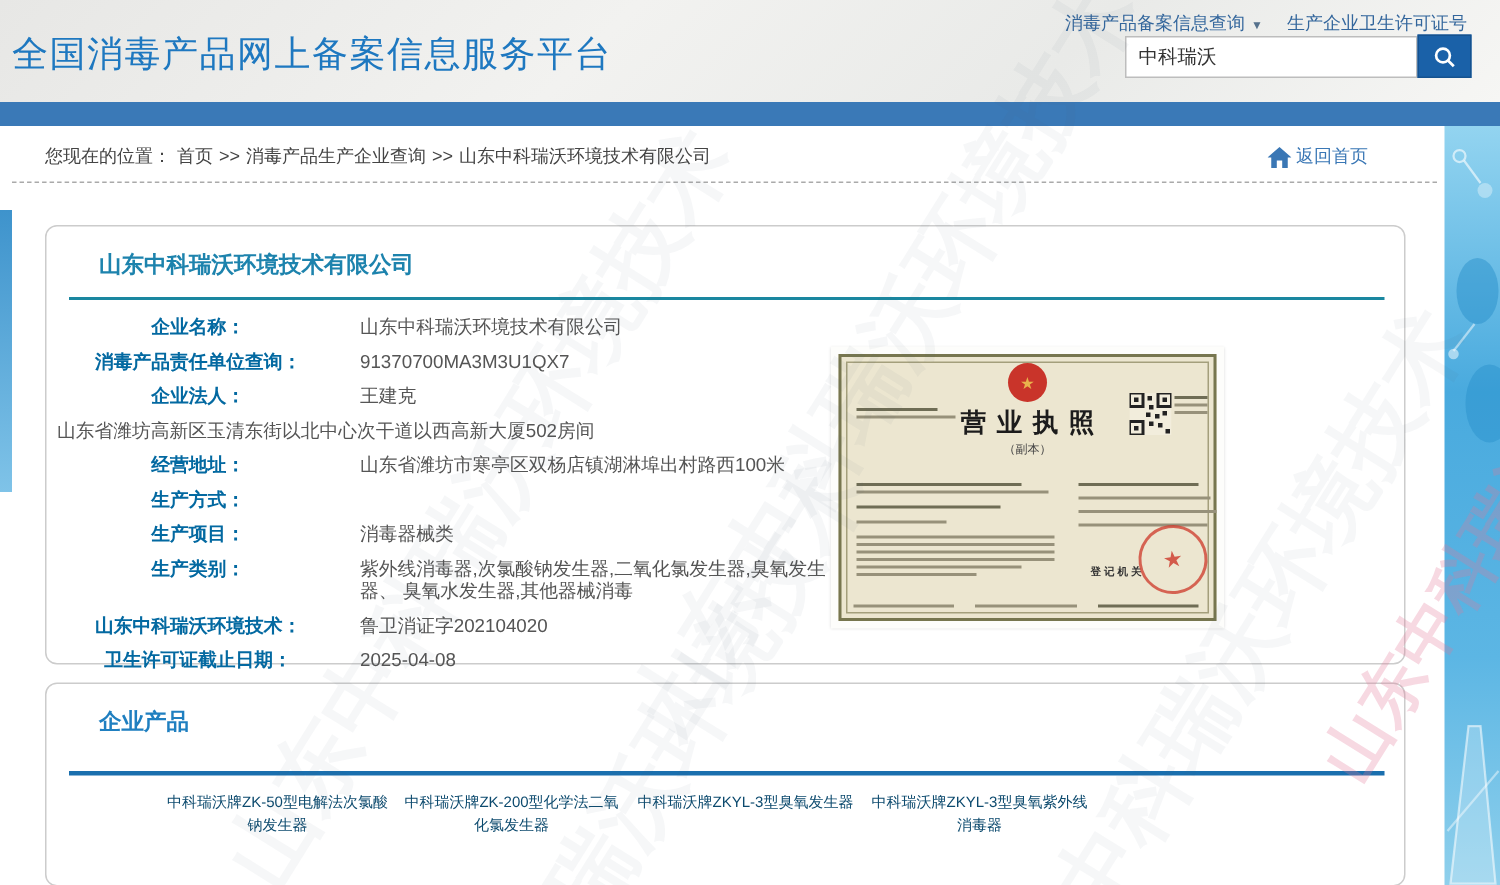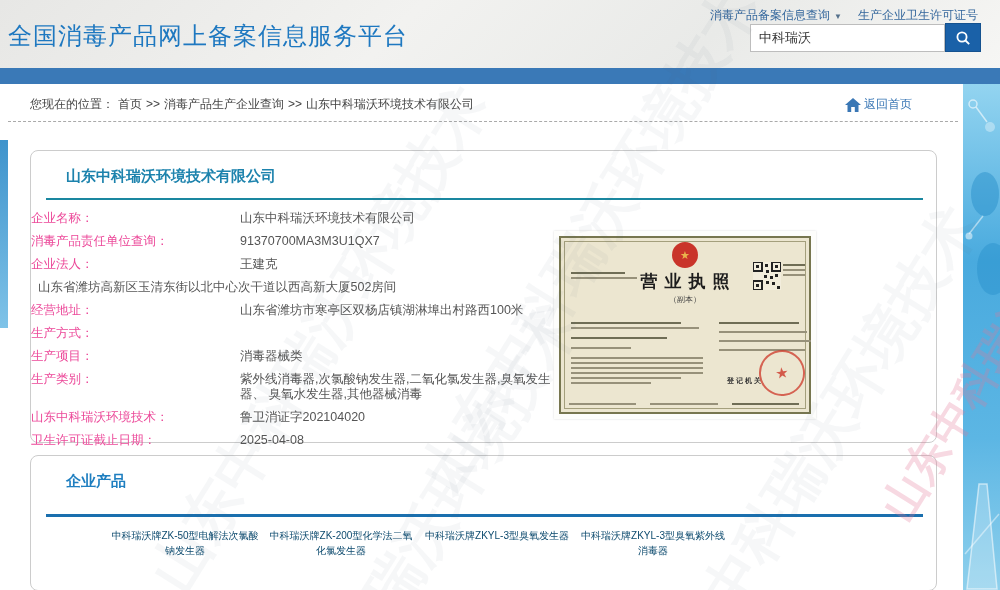--- a/index.html
+++ b/index.html
@@ -48,21 +48,21 @@
   .company-box { top:150px; height:293px; }
   .products-box { top:455px; height:136px; }
   .box-title { position:absolute; left:35px; top:16px; font-size:15px; font-weight:bold; color:#1d83ad; }
   .products-box .box-title { color:#1f7fc0; }
   .company-rule { position:absolute; left:15px; top:47px; width:877px; height:2px; background:#1a87a0; }
   .products-rule { position:absolute; left:15px; top:58px; width:877px; height:3px; background:#1a6fae; }
 
   
   .fields { position:absolute; left:0; top:60px; width:560px; }
   .frow { display:flex; margin-bottom:8px; font-size:12.5px; line-height:15px; }
-  .flabel { width:202px; text-align:left; color:#ec4899; flex:0 0 202px; }
+  .flabel { width:202px; text-align:center; color:#0369a1; flex:0 0 202px;font-weight:bold; }
   .fvalue { padding-left:7px; color:#555; }
   .frow:nth-child(8) .fvalue { max-width:335px; }
 
   
   .license { position:absolute; left:523px; top:80px; width:262px; height:188px;
              background:#fdfdfb; padding:5px; box-shadow:0 0 2px rgba(0,0,0,.15); }
   .cert { position:relative; width:100%; height:100%; background:#ece6d0;
           border:2px solid #77764f; }
   .cert-inner { position:absolute; left:3px; top:3px; right:3px; bottom:3px;
                 border:1px solid #a49f7c; }

